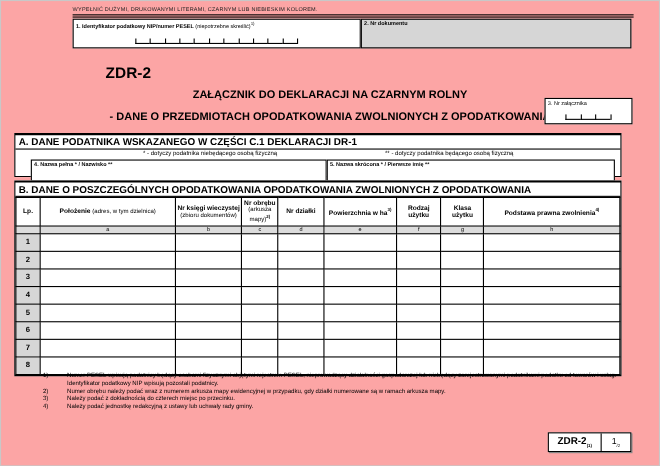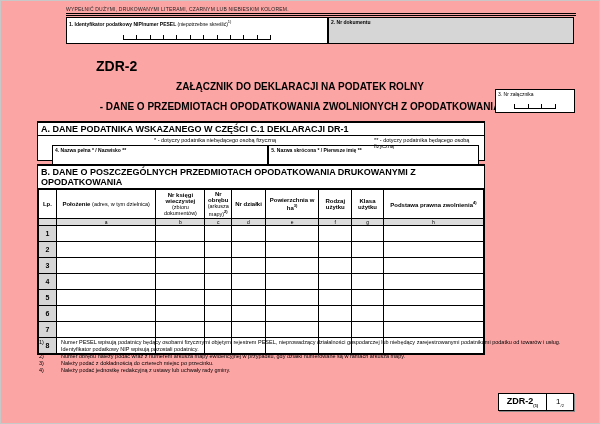--- a/index.html
+++ b/index.html
@@ -24,21 +24,21 @@
   #field1 .comb { position:absolute; left:56px; right:56px; bottom:3px; }
   #field3 .comb { position:absolute; left:18px; right:18px; bottom:3px; }
 
   .formcode { position:absolute; left:95px; top:57px; font-size:14px; font-weight:bold; }
   .title1 { position:absolute; left:0; top:80px; width:100%; text-align:center; font-size:10px; font-weight:bold; }
   .title2 { position:absolute; left:0; top:100px; width:100%; text-align:center; font-size:10px; font-weight:bold; }
 
   #field3 { position:absolute; left:494px; top:88px; width:80px; height:24px; border:1px solid #000; font-size:5px; padding:1px 2px; background:#fff; }
 
   
-  .section { position:absolute; left:36px; width:448px; border:1px solid #000; border-top:2px solid #000; background:#fff; }
+  .section { position:absolute; left:12px; width:552px; border:1px solid #000; border-top:2px solid #000; background:#fff; }
   #sectionA { top:120px; height:40px; }
   #sectionB { top:163px; }
   .sec-head { font-size:9px; font-weight:bold; padding:1px 3px; border-bottom:1px solid #000; }
   .noterow { position:relative; height:9px; font-size:5.5px; }
   .noterow .n1 { position:absolute; left:116px; top:1px; }
   .noterow .n2 { position:absolute; left:336px; top:1px; }
   .fieldrow { display:flex; margin-left:14px; margin-right:5px; height:20px; }
   .fieldrow .fbox { border:1px solid #000; font-size:5px; padding:1px 2px; background:#fff; }
   .fieldrow .fbox b { font-weight:bold; }
   #field4 { width:270px; }
@@ -91,21 +91,21 @@
         <span></span>
       </div>
   </div>
 
   <div class="idbox" id="field2">
     <span class="lbl-b">2. Nr dokumentu</span>
   </div>
 
   <div class="formcode">ZDR-2</div>
 
-  <div class="title1">ZAŁĄCZNIK DO DEKLARACJI NA PODATEK ROLNY</div>
+  <div class="title1">ZAŁĄCZNIK DO DEKLARACJI NA CZARNYM ROLNY</div>
   <div class="title2">- DANE O PRZEDMIOTACH OPODATKOWANIA ZWOLNIONYCH Z OPODATKOWANIA</div>
 
   <div id="field3">
     <span class="lbl-b">3. Nr załącznika</span>
     <div class="comb">
         <span></span>
         <span></span>
         <span></span>
       </div>
   </div>
@@ -120,21 +120,21 @@
       <div class="fbox" id="field4">
         <b>4. Nazwa pełna * / Nazwisko **</b>
       </div>
       <div class="fbox" id="field5">
         <b>5. Nazwa skrócona * / Pierwsze imię **</b>
       </div>
     </div>
   </div>
 
   <div class="section" id="sectionB">
-    <div class="sec-head">B.  DANE O POSZCZEGÓLNYCH PRZEDMIOTACH OPODATKOWANIA DRUKOWANYMI Z OPODATKOWANIA</div>
+    <div class="sec-head">B.  DANE O POSZCZEGÓLNYCH OPODATKOWANIA OPODATKOWANIA ZWOLNIONYCH Z OPODATKOWANIA</div>
     <table>
       <colgroup>
         <col class="c1">
           <col class="c2">
           <col class="c3">
           <col class="c4">
           <col class="c5">
         <col class="c6">
           <col class="c7">
           <col class="c8">

